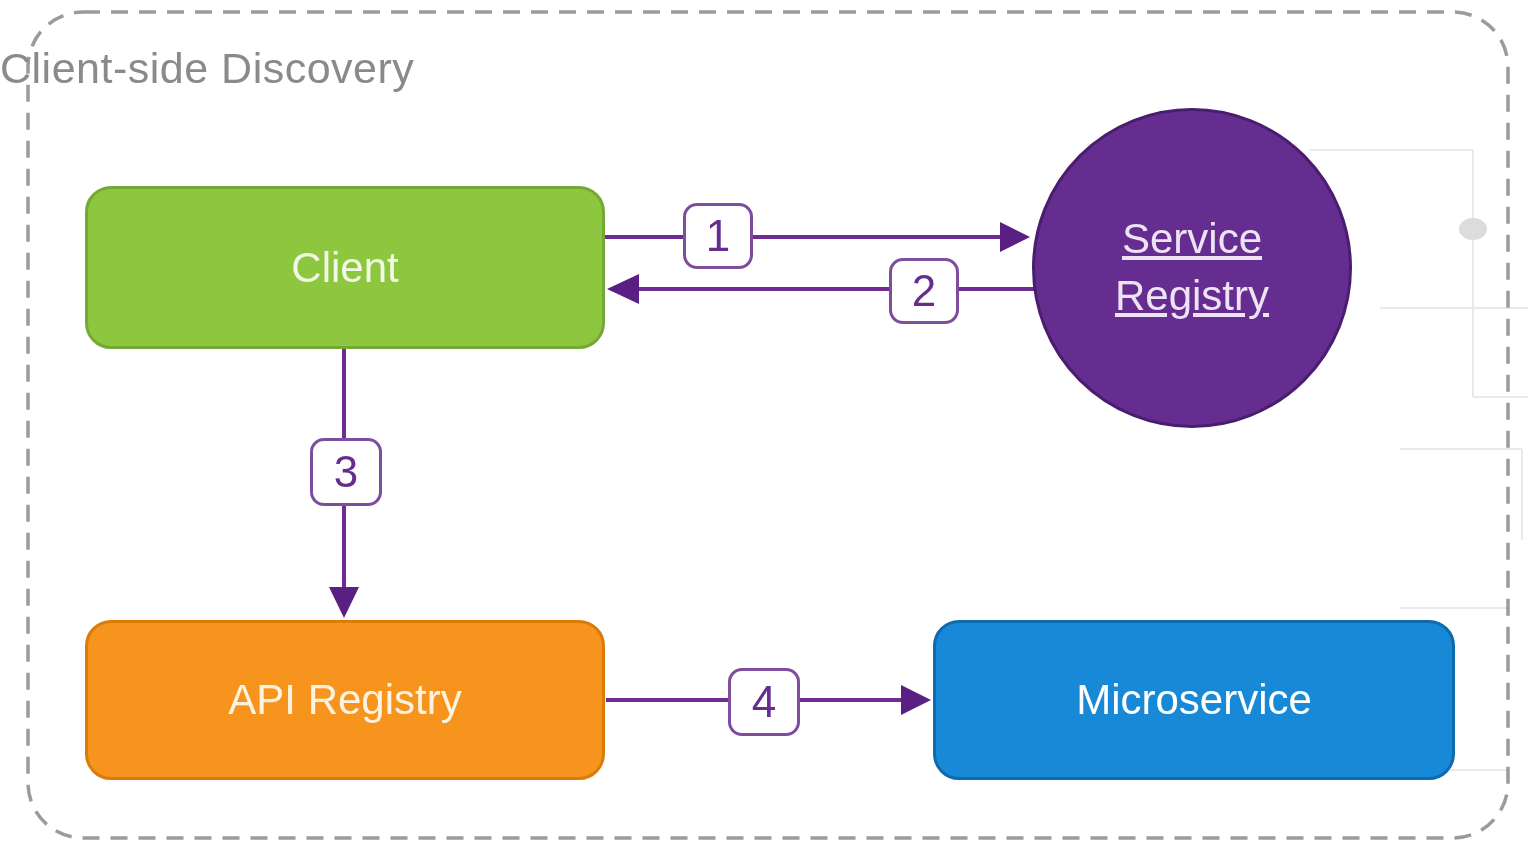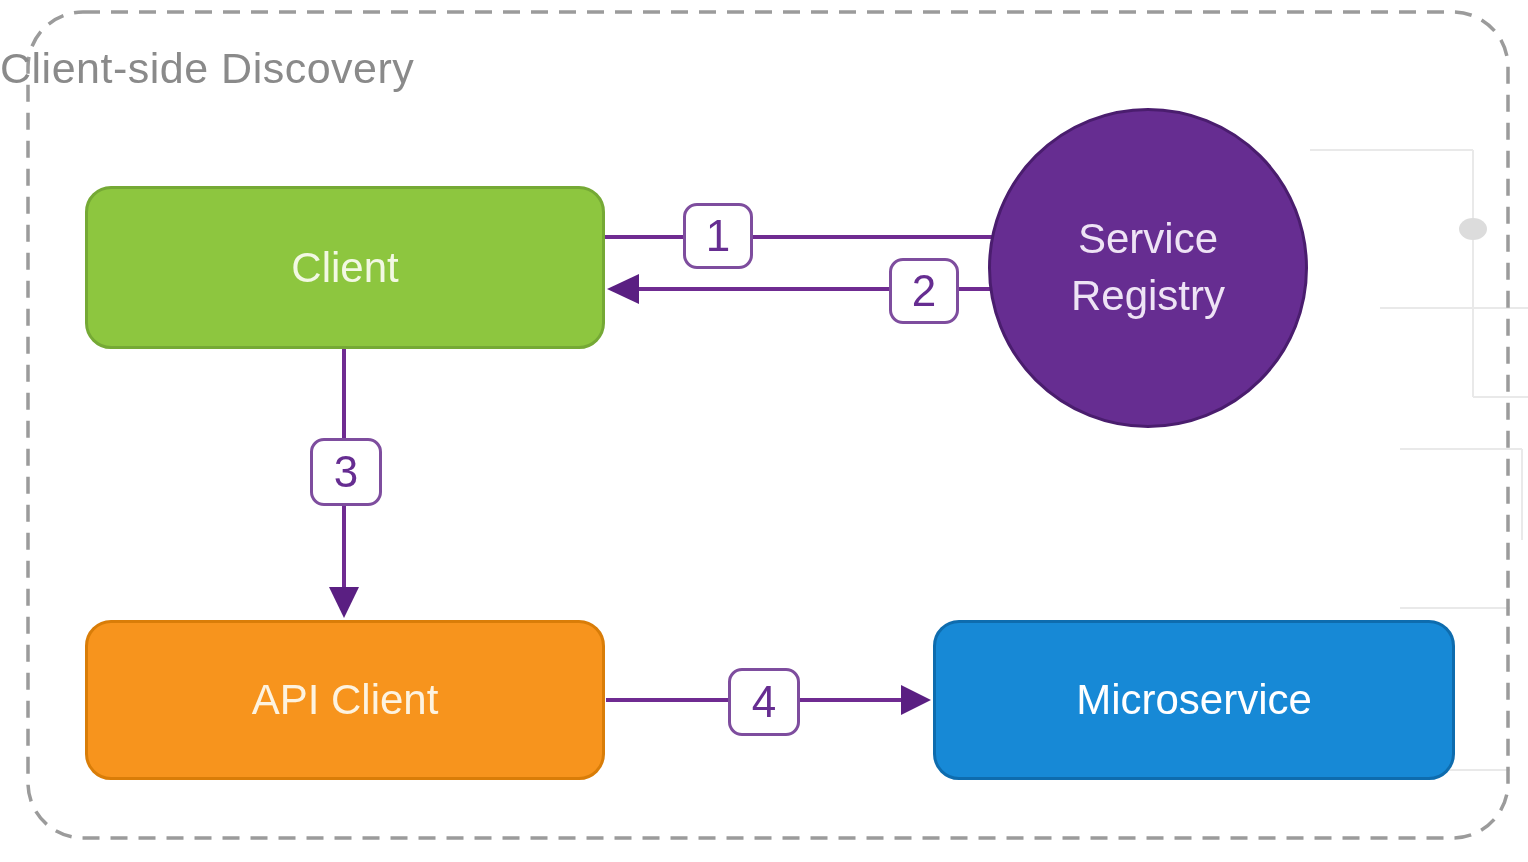--- a/index.html
+++ b/index.html
@@ -46,27 +46,28 @@
     border-radius: 26px;
   }
   .node-client {
     left: 85px; top: 186px;
     width: 520px; height: 163px;
     background: #8dc63f;
     border: 3px solid #75a935;
     color: #f2f8e3;
   }
   .node-service-registry {
-    left: 988px; top: 108px;
+    left: 1032px; top: 108px;
     width: 320px; height: 320px;
     border-radius: 50%;
     background: #662d91;
     border: 3px solid #4a1d6e;
     color: #eee3f5;
     line-height: 1.35;
+    text-decoration: underline;
   }
   .node-service-registry .node-label {
     width: 240px;
   }
   .node-api-gateway {
     left: 85px; top: 620px;
     width: 520px; height: 160px;
     background: #f7941d;
     border: 3px solid #d97d08;
     color: #fdf3e0;
@@ -143,21 +144,21 @@
 
   <div class="node rect node-client">
     <span class="node-label">Client</span>
   </div>
 
   <div class="node node-service-registry">
     <span class="node-label">Service Registry</span>
   </div>
 
   <div class="node rect node-api-gateway">
-    <span class="node-label">API Client</span>
+    <span class="node-label">API Registry</span>
   </div>
 
   <div class="node rect node-microservice">
     <span class="node-label">Microservice</span>
   </div>
 
   <div class="step-badge badge-1">
     <span>1</span>
   </div>
   <div class="step-badge badge-2">

